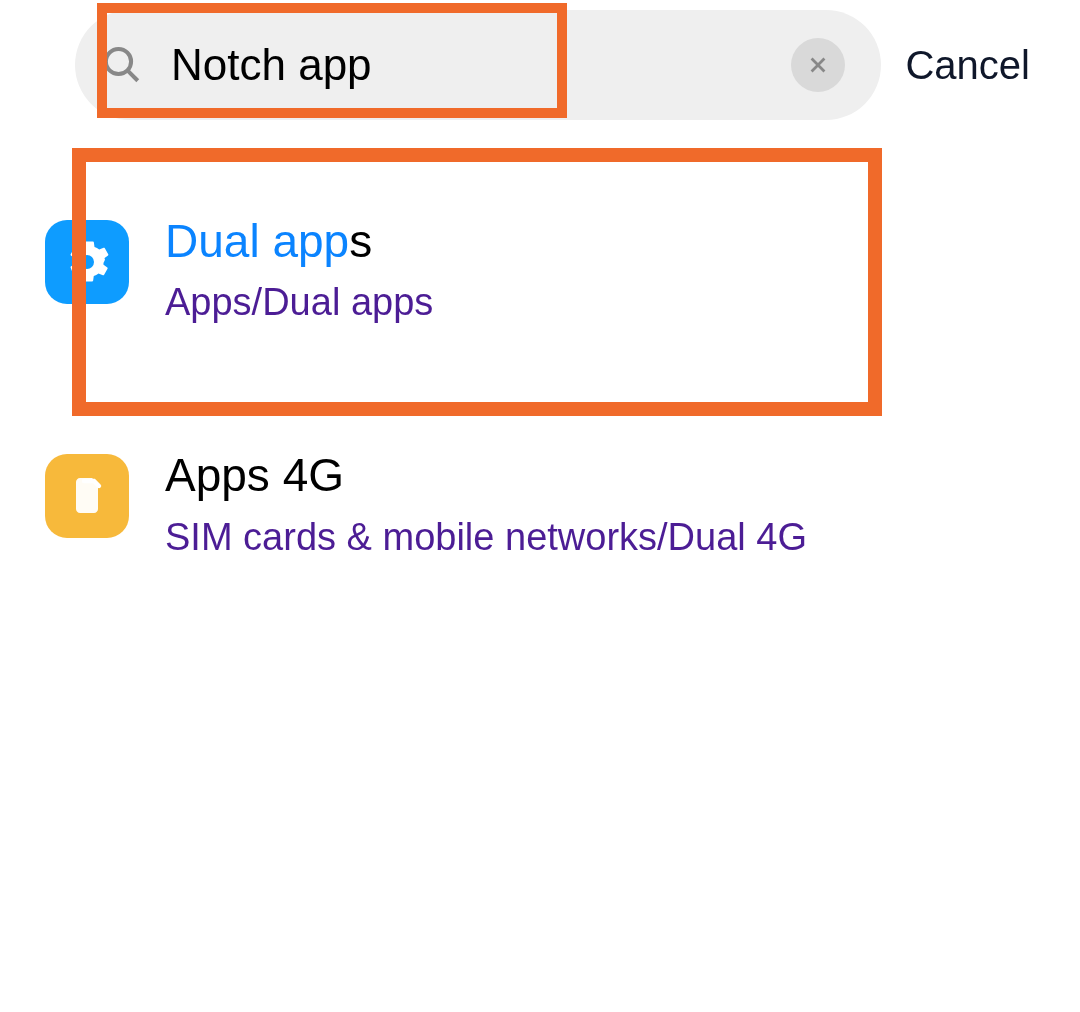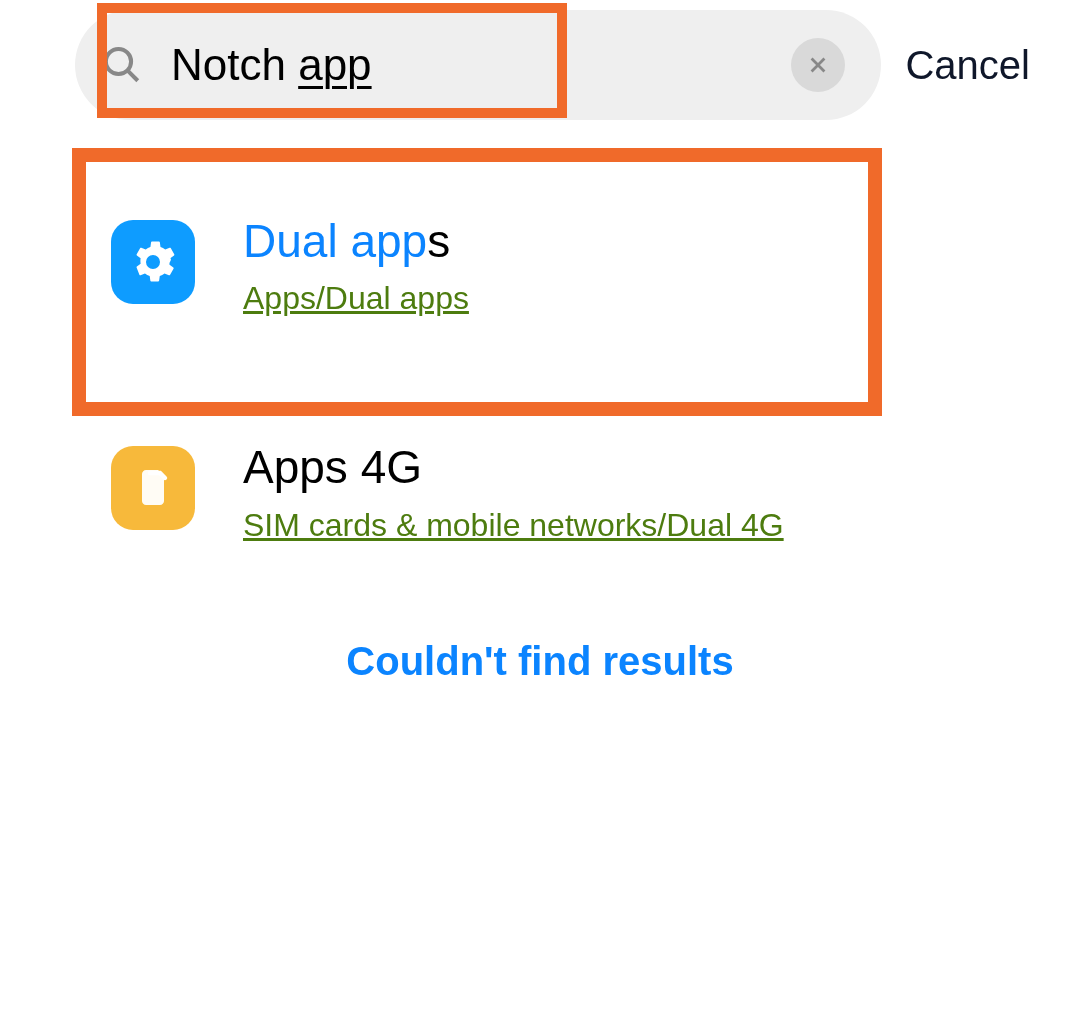--- a/index.html
+++ b/index.html
@@ -42,21 +42,21 @@
     flex: 0 0 auto;
   }
 
   .search-text {
     font-size: 44px;
     color: #000;
     margin-left: 28px;
     flex: 1;
     white-space: nowrap;
   }
-  .search-text .u { text-decoration: underline; text-decoration-thickness: 3px; text-underline-offset: 6px; }
+  .search-text .u { text-decoration-thickness: 3px; text-underline-offset: 6px; }
 
   .clear-btn {
     width: 54px;
     height: 54px;
     border-radius: 50%;
     background: #d9d9d9;
     display: flex;
     align-items: center;
     justify-content: center;
     margin-right: 10px;
@@ -83,22 +83,22 @@
   }
 
   
   .results {
     padding: 0 0 0 0;
   }
 
   .result-item {
     display: flex;
     align-items: flex-start;
-    padding: 48px 40px 48px 111px;
-    gap: 48px;
+    padding: 48px 40px 48px 45px;
+    gap: 36px;
   }
   .result-item + .result-item { padding-top: 30px; }
 
   .app-icon {
     width: 84px;
     height: 84px;
     border-radius: 22px;
     flex: 0 0 auto;
     display: flex;
     align-items: center;
@@ -113,24 +113,23 @@
   .result-title {
     font-size: 46px;
     font-weight: 500;
     color: #000;
     line-height: 1.2;
     margin-bottom: 8px;
   }
   .result-title .match { color: #0b84ff; }
 
   .result-path {
-    font-size: 32px;
-    color: #4d7c0f;
+    font-size: 38px;
+    color: #4c1d95;
     line-height: 1.35;
-    text-decoration: underline;
   }
 
   
   .hl-result {
     position: absolute;
     left: 72px;
     top: 148px;
     width: 810px;
     height: 268px;
     border: 14px solid #f06a2a;
@@ -196,15 +195,14 @@
         </svg>
       </div>
       <div class="result-text">
         <div class="result-title"><span>Apps 4G</span><span class="match"></span><span></span></div>
         <div class="result-path">SIM cards &amp; mobile networks/Dual 4G</div>
       </div>
     </div>
 
   </div>
 
-  <div class="no-results">Couldn't find results</div>
 
 </div>
 
 </body></html>

